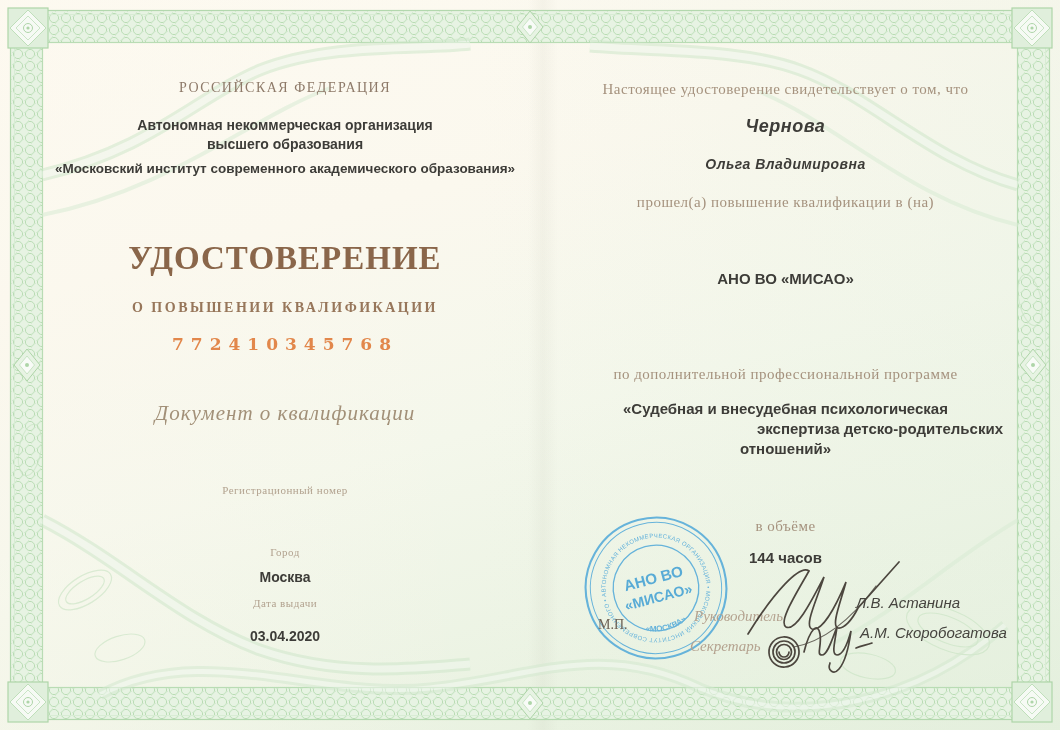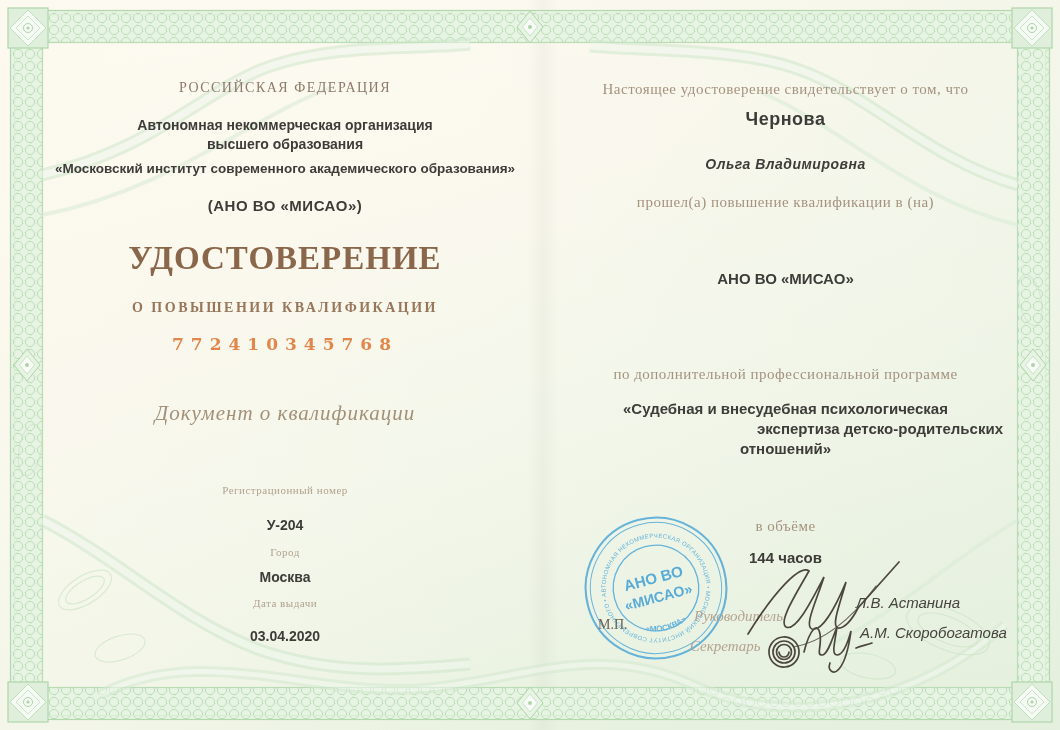--- a/index.html
+++ b/index.html
@@ -31,21 +31,21 @@
   .l-number{top:334px;font-family:"DejaVu Serif",serif;font-weight:700;color:#e2874b;font-size:17px;letter-spacing:7px;}
   .l-dockind{top:401px;font-family:"Liberation Serif",serif;font-style:italic;color:#a29078;font-size:21px;letter-spacing:1px;}
   .l-reglabel{top:484px;}
   .l-regnum{top:517px;}
   .l-citylabel{top:546px;}
   .l-city{top:569px;}
   .l-datelabel{top:597px;}
   .l-date{top:628px;text-align:center;}
 
   .r-statement{top:81px;}
-  .r-lastname{top:109px;font-size:18px;letter-spacing:.5px;}
+  .r-lastname{top:116px;font-style:italic;font-size:18px;letter-spacing:.5px;}
   .r-name{top:156px;font-style:italic;font-size:14px;letter-spacing:.5px;}
   .r-completed{top:194px;}
   .r-org{top:270px;font-size:15px;}
   .r-period{top:317px;font-size:15px;font-weight:400;color:#4b4a45;}
   .r-proglabel{top:366px;}
   .r-progline1{top:400px;font-size:15px;}
   .r-progline2{top:420px;font-size:15px;text-align:right;}
   .r-progline3{top:440px;font-size:15px;}
   .r-volumelabel{top:518px;}
   .r-volume{top:549px;font-size:15px;}
@@ -127,27 +127,25 @@
         <ellipse cx="30" cy="450" rx="26" ry="11" transform="rotate(100 30 450)"></ellipse>
       </g>
     </g>
   </svg>
 
   <div class="page-left">
     <div class="abs l-country">РОССИЙСКАЯ ФЕДЕРАЦИЯ</div>
     <div class="abs l-orgtype1 bold-sans">Автономная некоммерческая организация</div>
     <div class="abs l-orgtype2 bold-sans">высшего образования</div>
     <div class="abs l-orgname bold-sans">«Московский институт современного академического образования»</div>
-    <div class="abs l-orgshort bold-sans">(АНО ВО «МИСАО»)</div>
     <div class="abs l-title">УДОСТОВЕРЕНИЕ</div>
     <div class="abs l-subtitle">О ПОВЫШЕНИИ КВАЛИФИКАЦИИ</div>
     <div class="abs l-number">772410345768</div>
     <div class="abs l-dockind">Документ о квалификации</div>
     <div class="abs l-reglabel muted-serif-light">Регистрационный номер</div>
-    <div class="abs l-regnum bold-sans">У-204</div>
     <div class="abs l-citylabel muted-serif-light">Город</div>
     <div class="abs l-city bold-sans">Москва</div>
     <div class="abs l-datelabel muted-serif-light">Дата выдачи</div>
     <div class="abs l-date bold-sans">03.04.2020</div>
   </div>
 
   <div class="page-right">
     <div class="abs r-statement muted-serif">Настоящее удостоверение свидетельствует о том, что</div>
     <div class="abs r-lastname bold-sans">Чернова</div>
     <div class="abs r-name bold-sans">Ольга Владимировна</div>

